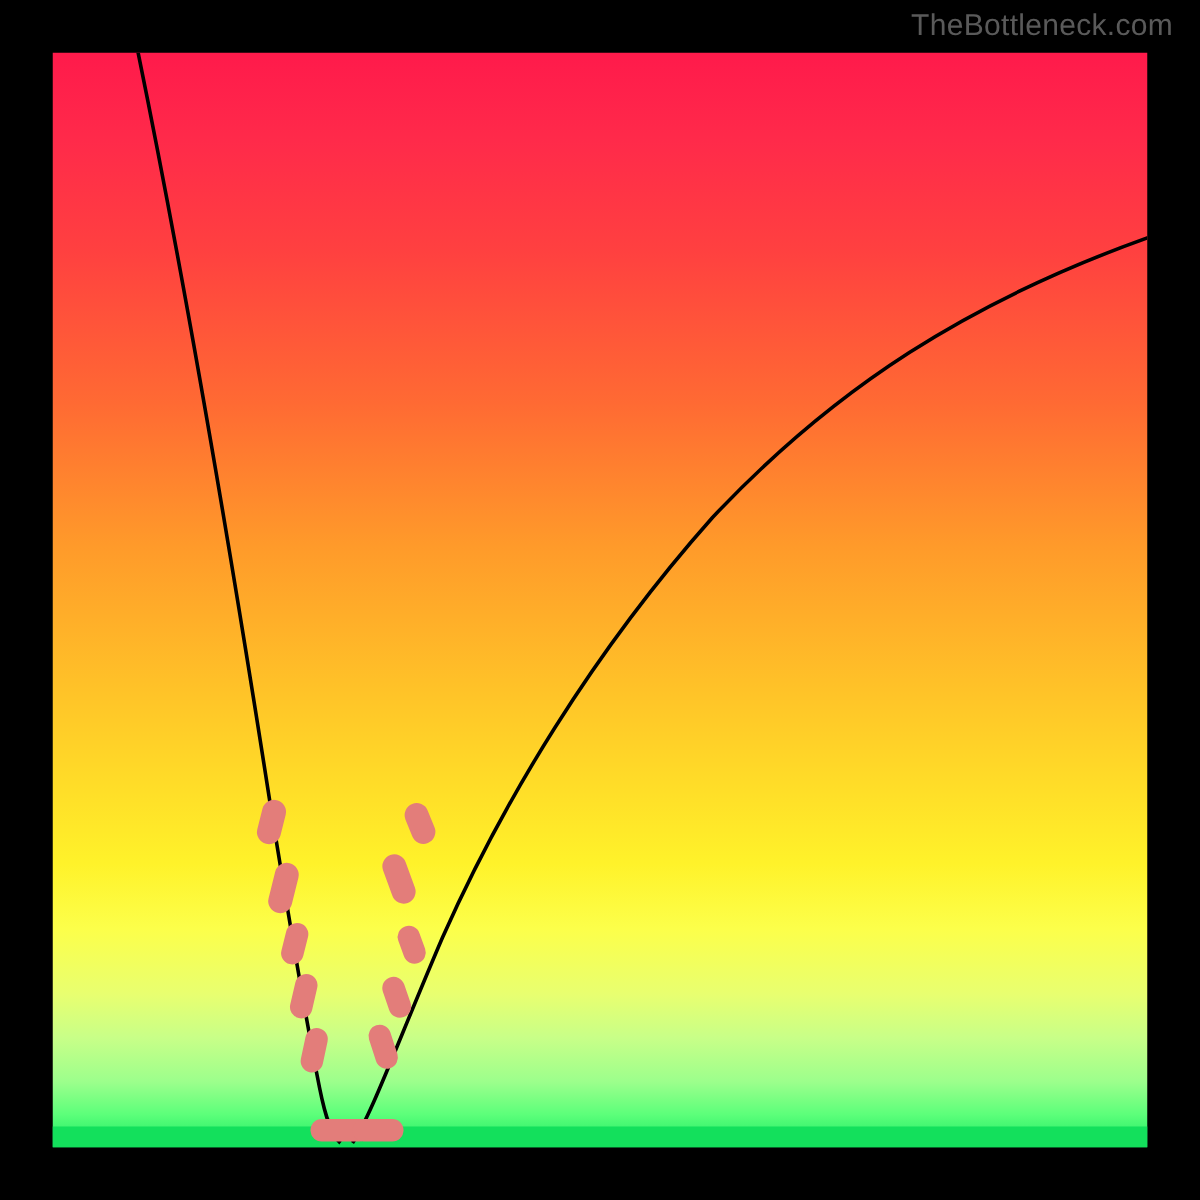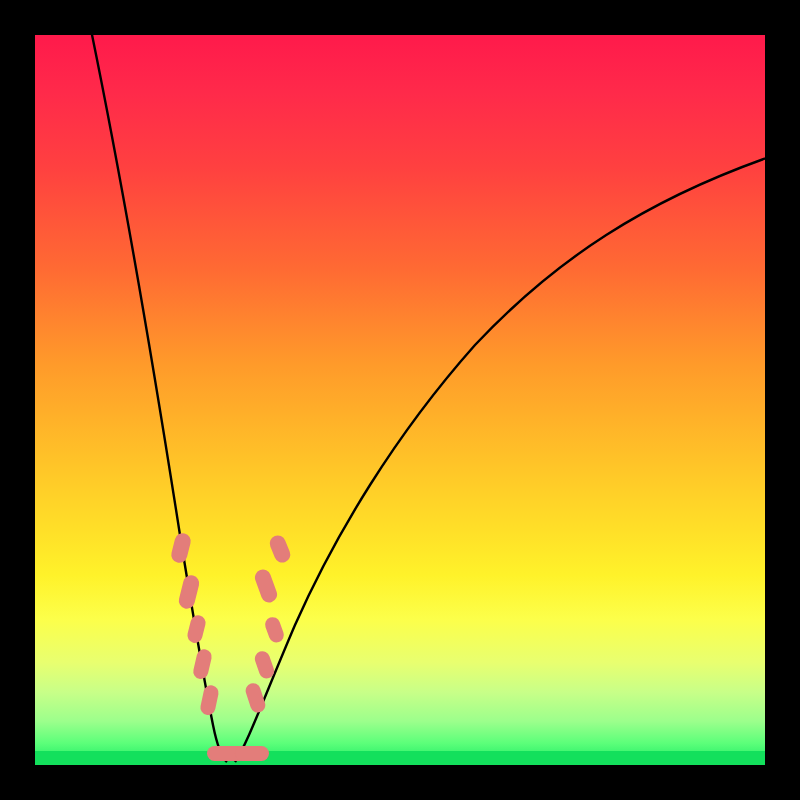--- a/index.html
+++ b/index.html
@@ -114,13 +114,14 @@
         <rect x="237" y="500" width="16" height="28" rx="8" transform="rotate(-22 245 514)"></rect>
       </g>
 
       <g fill="#e37d7a" stroke="none">
         <rect x="172" y="711" width="40" height="15" rx="7.5"></rect>
         <rect x="200" y="711" width="34" height="15" rx="7.5"></rect>
       </g>
     </svg>
   </div>
 
+  <div class="watermark">TheBottleneck.com</div>
 </div>
 
 </body></html>

